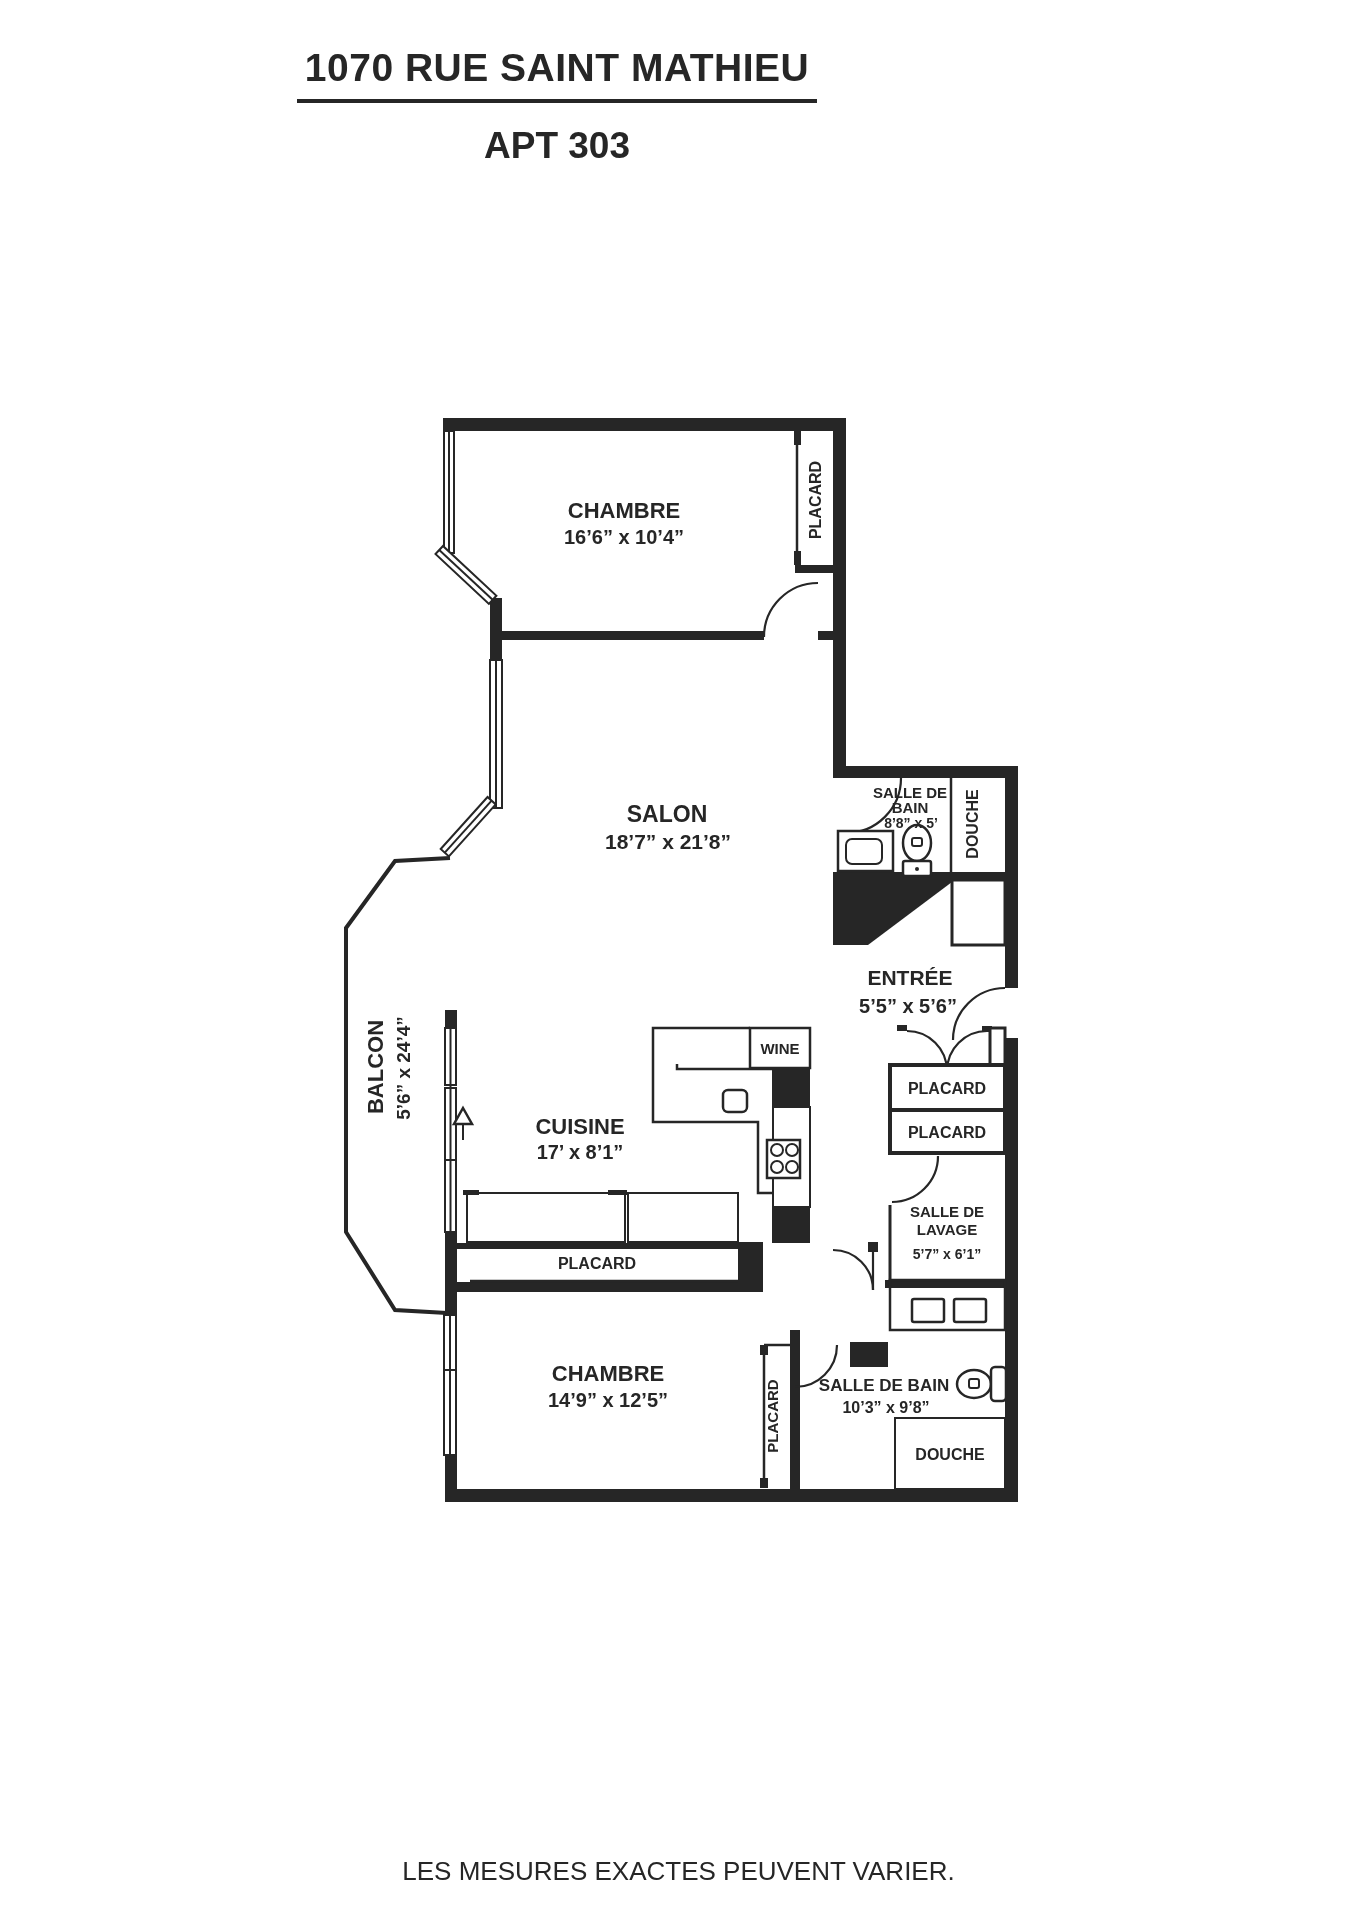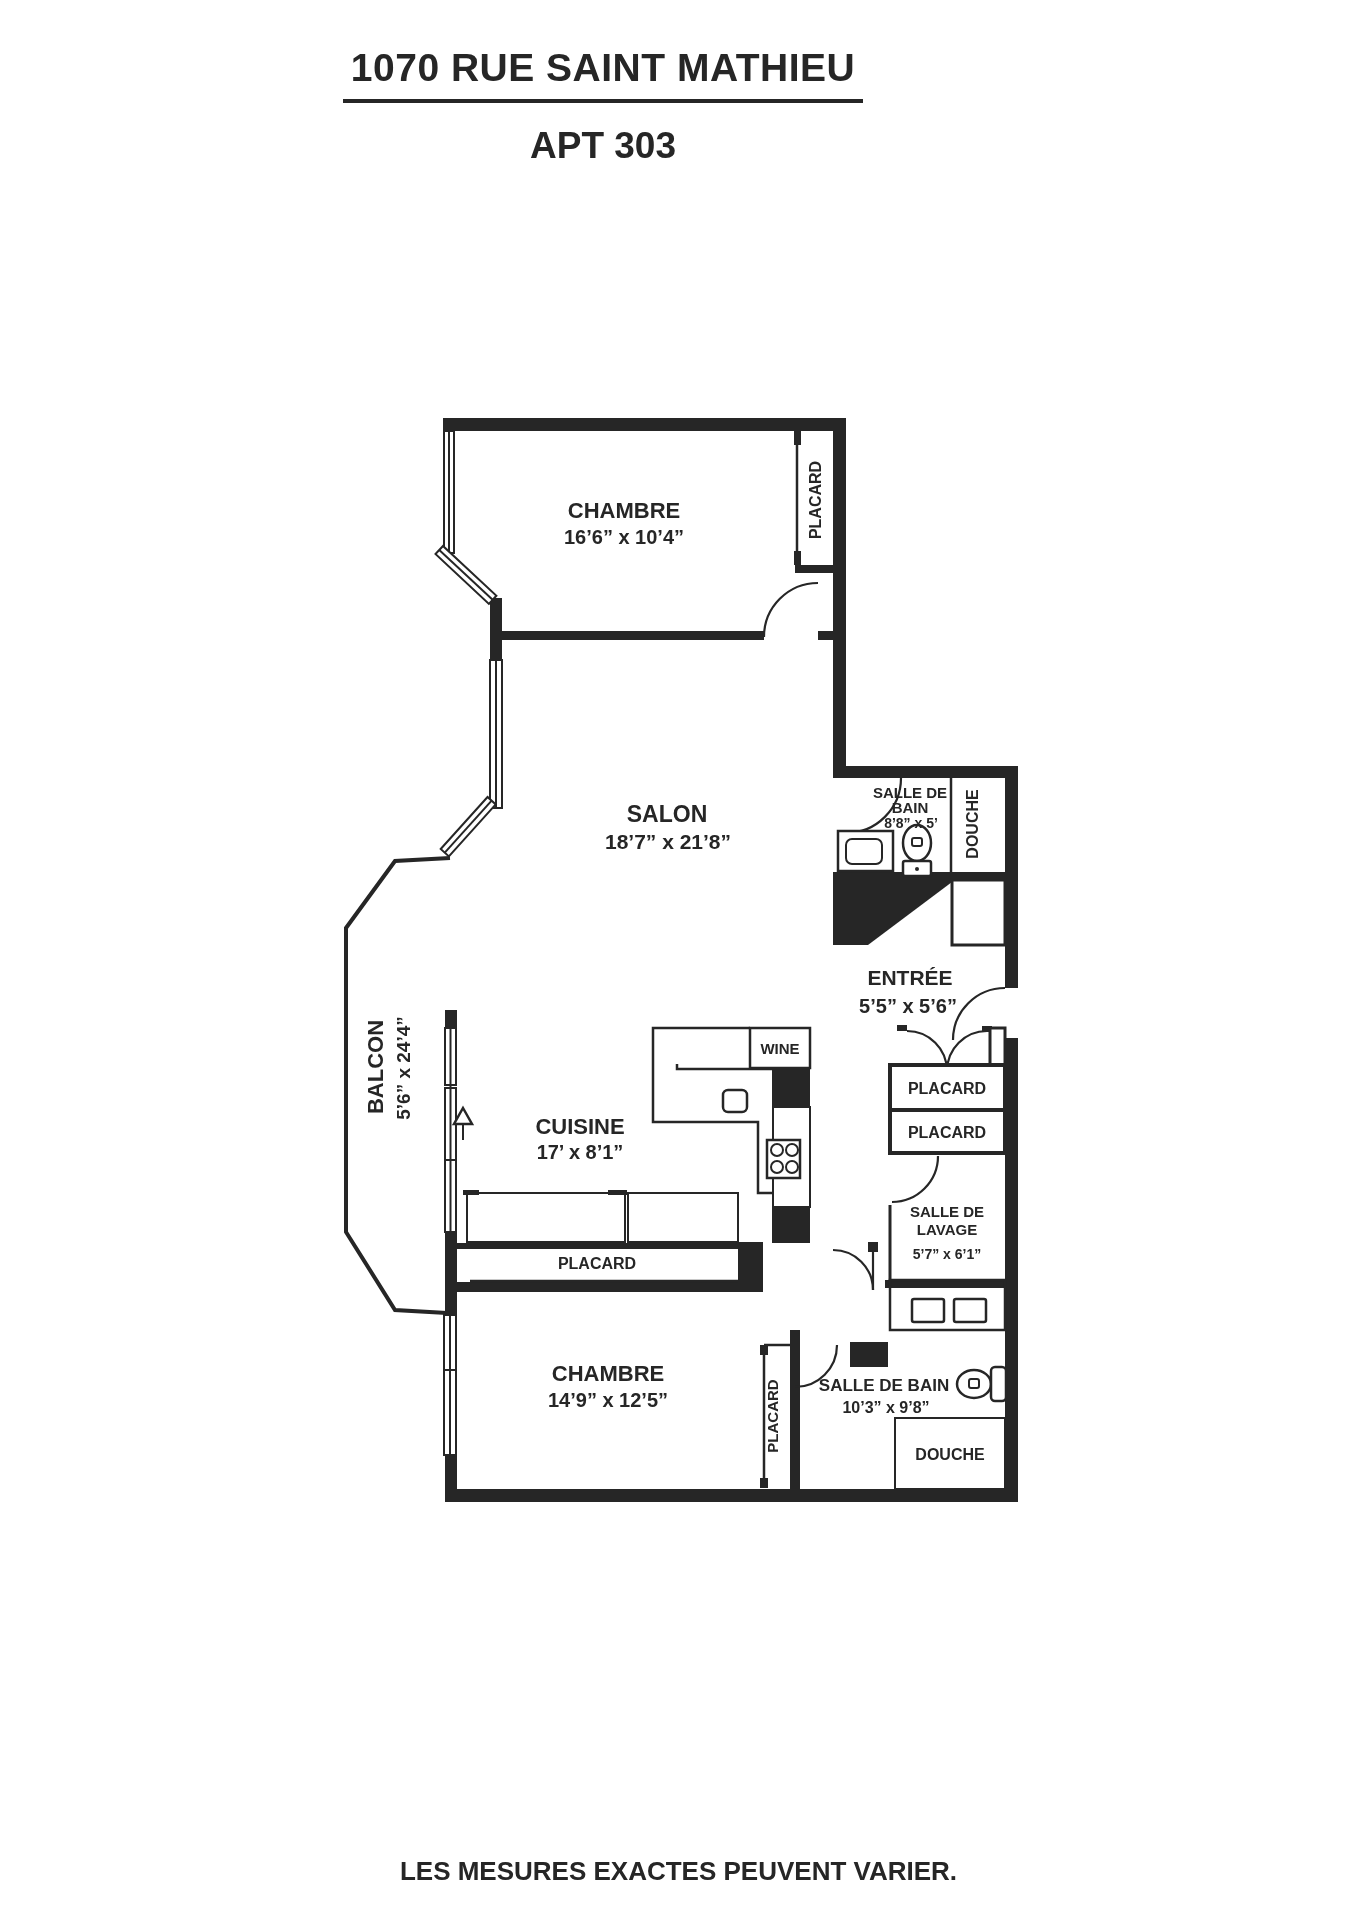--- a/index.html
+++ b/index.html
@@ -4,34 +4,34 @@
 <style>
   html,body{margin:0;padding:0;}
   body{
     width:1357px;height:1920px;position:relative;
     background:#ffffff;
     font-family:"Liberation Sans", sans-serif;
     color:#262626;
   }
   .title-block{
     position:absolute;top:44px;left:0;width:1114px;
-    text-align:center;line-height:1.25;padding-left:46px;
+    text-align:center;line-height:1.25;
   }
   .title-line1{
     display:inline-block;
     font-size:39px;font-weight:bold;letter-spacing:0.5px;
     border-bottom:4px solid #262626;
     padding:0 8px 6px 8px;
   }
   .title-line2{
     font-size:37px;font-weight:bold;margin-top:20px;
   }
   .footer-note{
     position:absolute;top:1856px;left:0;width:1357px;
-    text-align:center;font-size:26px;font-weight:bold;
+    text-align:center;font-size:26px;font-weight:normal;
   }
   svg text{
     font-family:"Liberation Sans", sans-serif;
     font-weight:bold;
     fill:#262626;
   }
   .wall{fill:#262626;stroke:none;}
   .thin{fill:none;stroke:#262626;stroke-width:2.5;}
   .thin2{fill:none;stroke:#262626;stroke-width:2;}
   .box4{fill:#ffffff;stroke:#262626;stroke-width:4;}

